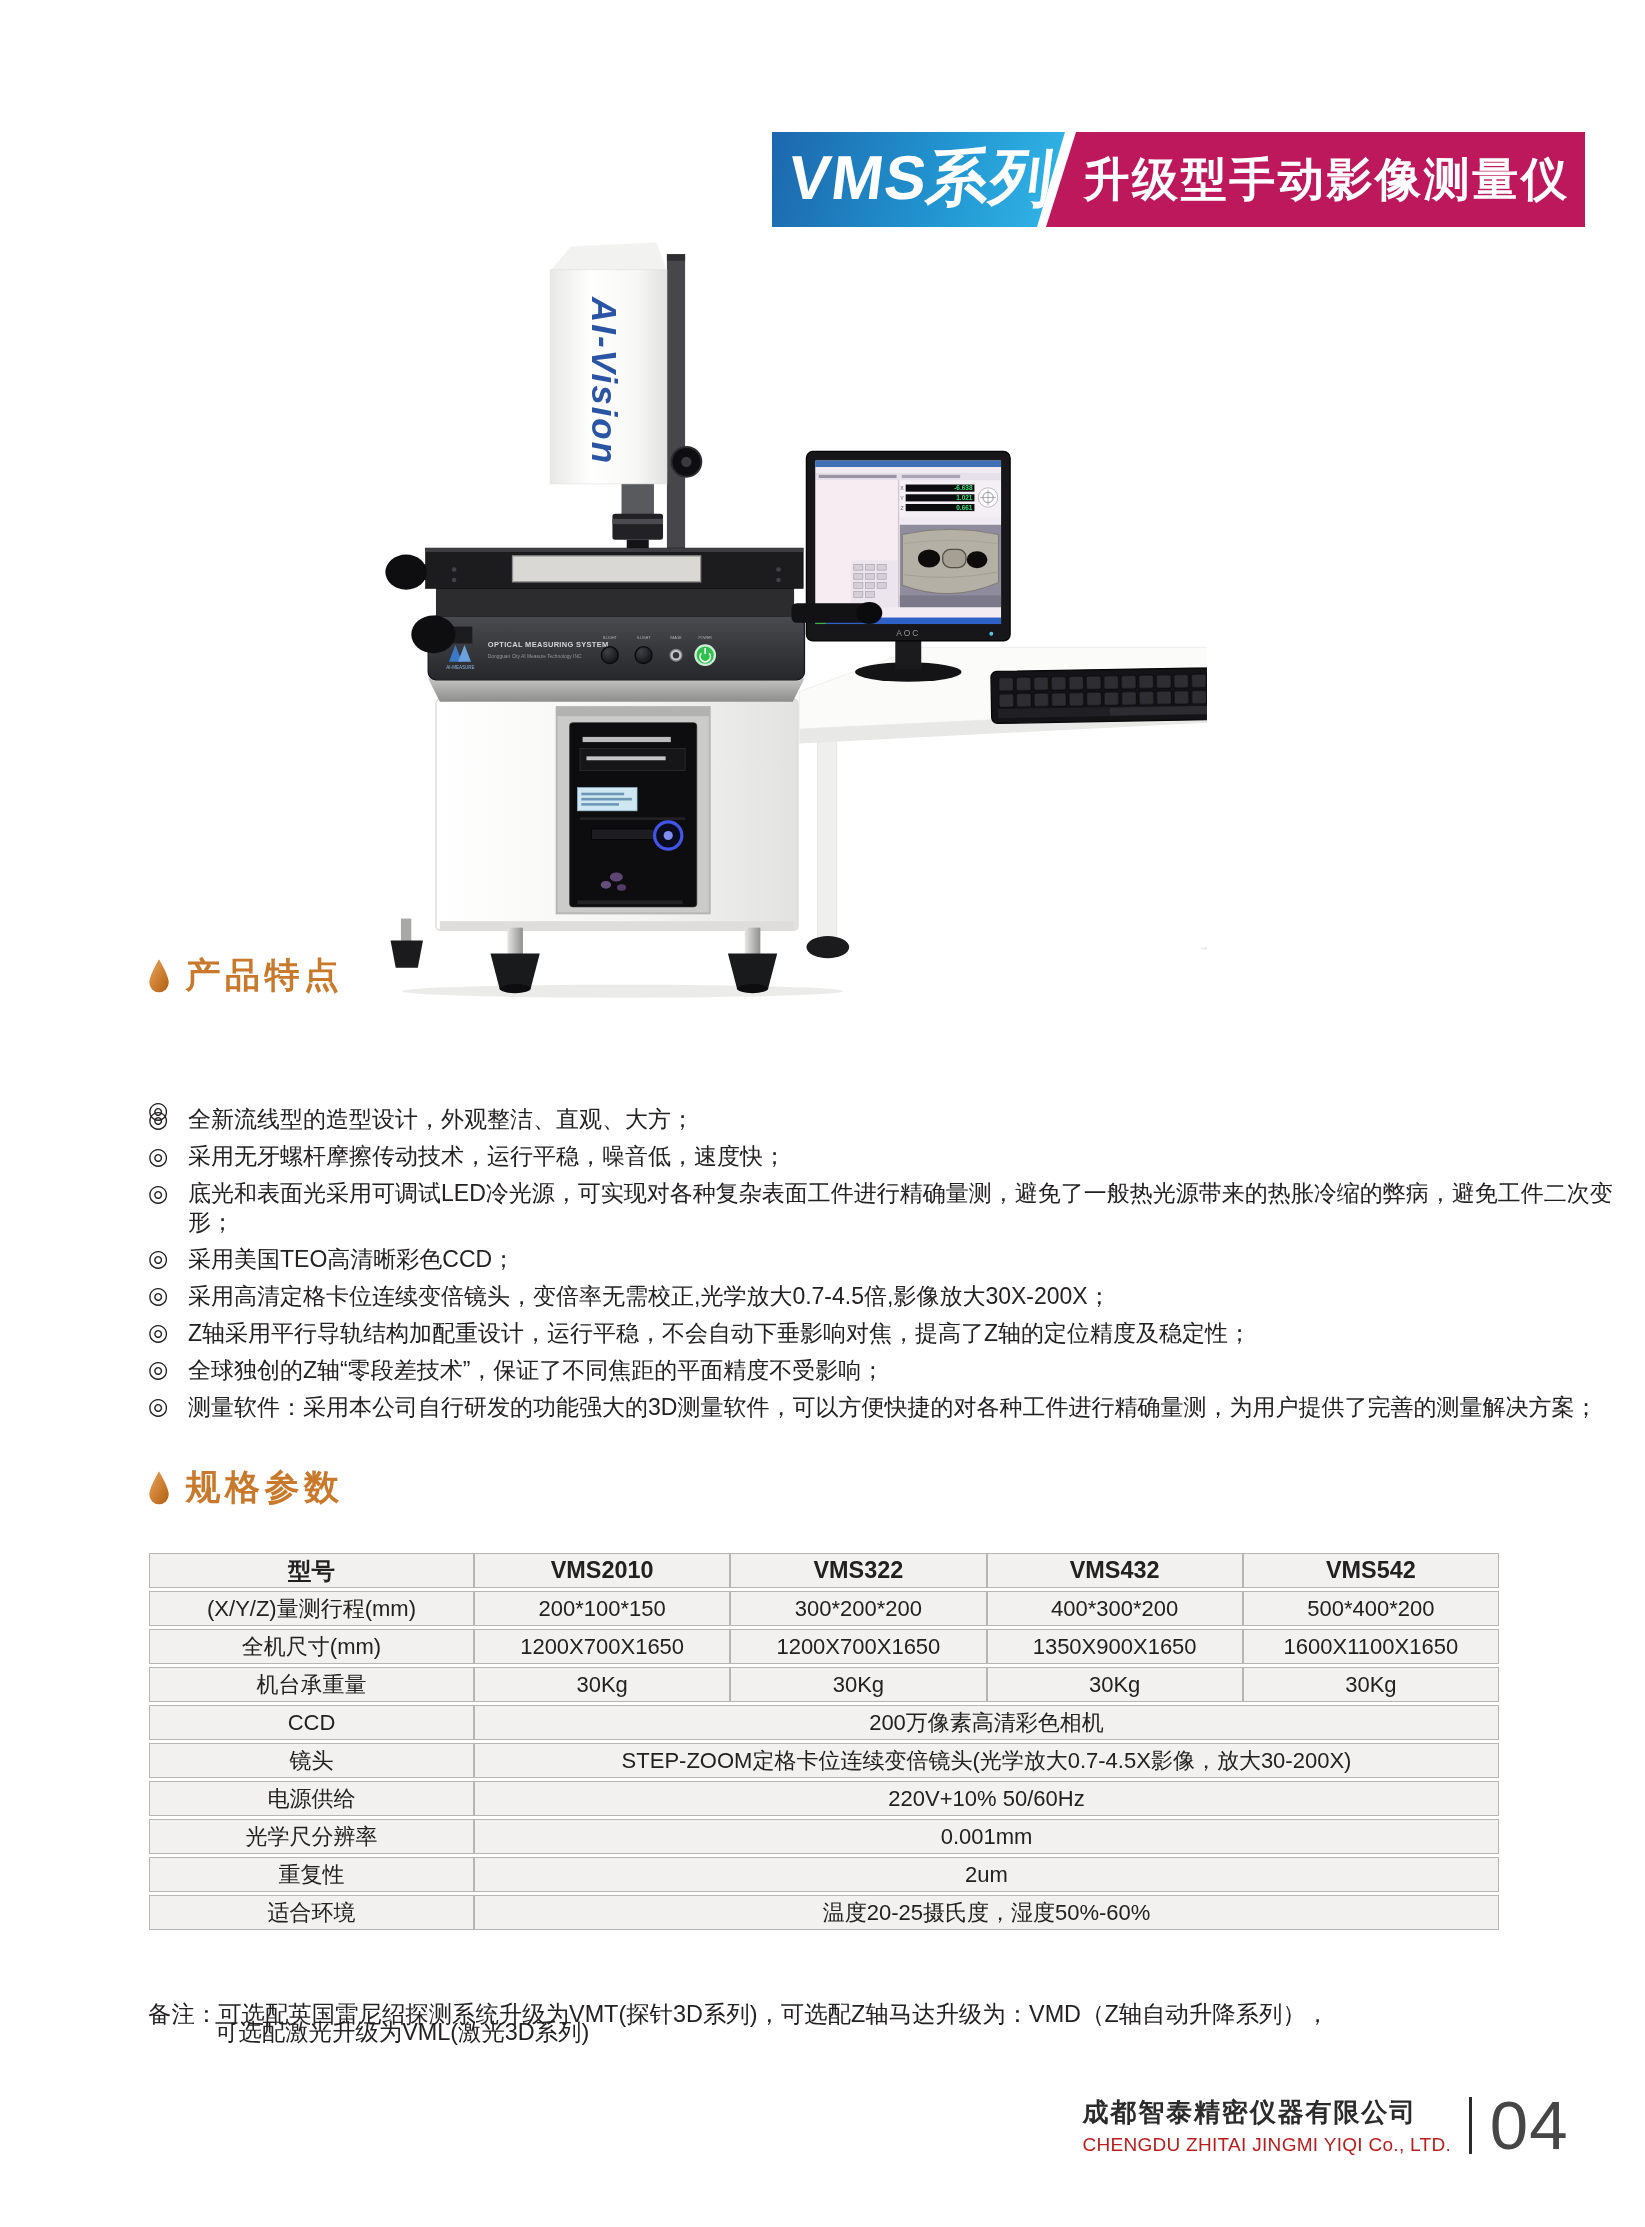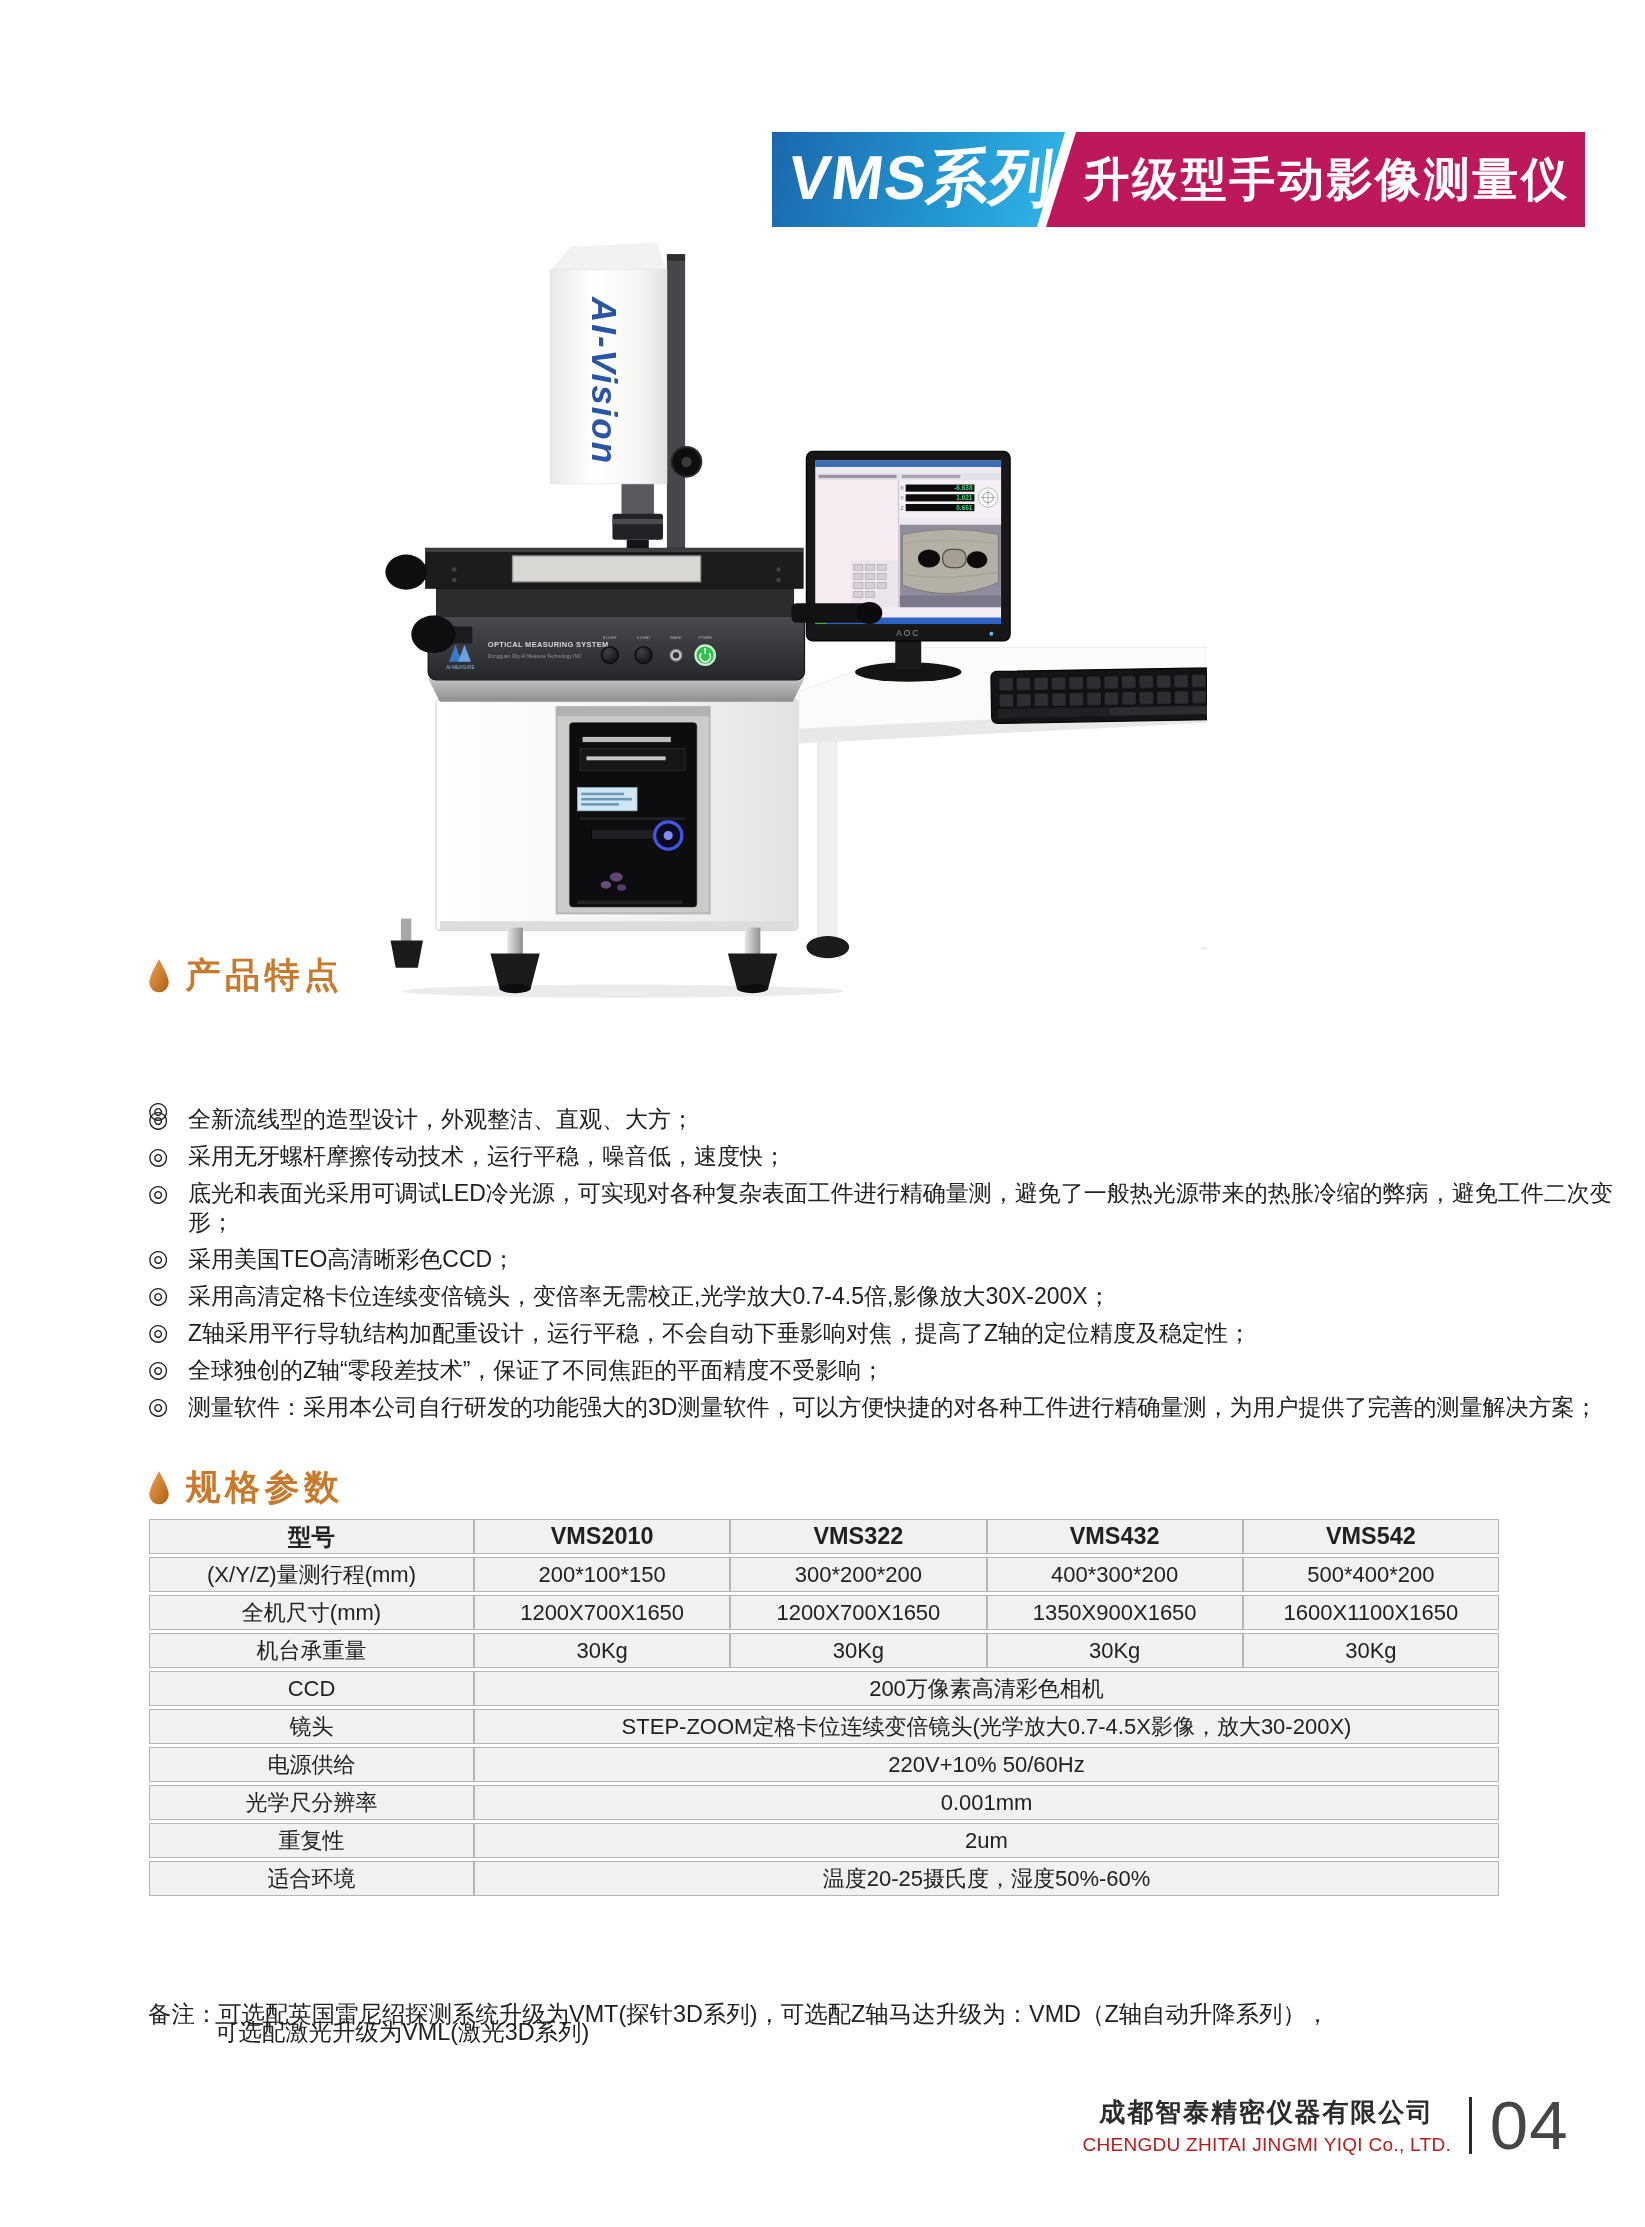--- a/index.html
+++ b/index.html
@@ -33,37 +33,37 @@
   #specs-head{left:148px;top:1464px;}
   .section-title{font-size:35px;font-weight:bold;color:#c8792c;letter-spacing:4.5px;white-space:nowrap;}
 
   
   #features-list{left:148px;top:1097px;width:1493px;list-style:none;margin:0;padding:0;}
   #features-list li{position:relative;padding-left:40px;font-size:23px;line-height:28.6px;margin-bottom:8.4px;color:#232021;}
   #features-list .b{position:absolute;left:0;top:-0.6px;font-size:23.4px;}
 
   
   #spec-table{
-    left:149px;top:1516px;width:1350px;
+    left:149px;top:1550px;width:1350px;
     border-collapse:separate;border-spacing:0 3.2px;table-layout:fixed;
     font-size:22px;color:#232021;
   }
   #spec-table td{
     background:#f2f1f0;border:0.6px solid #b7b5b3;
     text-align:center;vertical-align:middle;height:33px;padding:0 6.5px;
     overflow:hidden;white-space:nowrap;
   }
   #spec-table tr.head td{font-weight:bold;font-size:23.4px;}
   .note{font-size:23.4px;color:#232021;white-space:nowrap;}
   #note1{left:148px;top:1998px;}
   #note2{left:215px;top:2016px;}
 
   
   #footer{right:77px;top:2086px;display:flex;align-items:center;gap:18px;}
-  .f-txt{text-align:center;}
+  .f-txt{text-align:left;}
   .f-cn{font-size:26px;font-weight:bold;color:#2c2b2b;letter-spacing:1.9px;white-space:nowrap;}
   .f-en{font-size:19px;color:#b91c1c;letter-spacing:0.3px;margin-top:3.9px;white-space:nowrap;}
   .f-div{width:2.6px;height:57px;background:#2c2b2b;}
   .f-num{font-size:69px;color:#474646;font-weight:500;letter-spacing:1.3px;}
 
   svg text{font-family:"Liberation Sans","DejaVu Sans",sans-serif;}
 </style>
 </head>
 <body>
 

